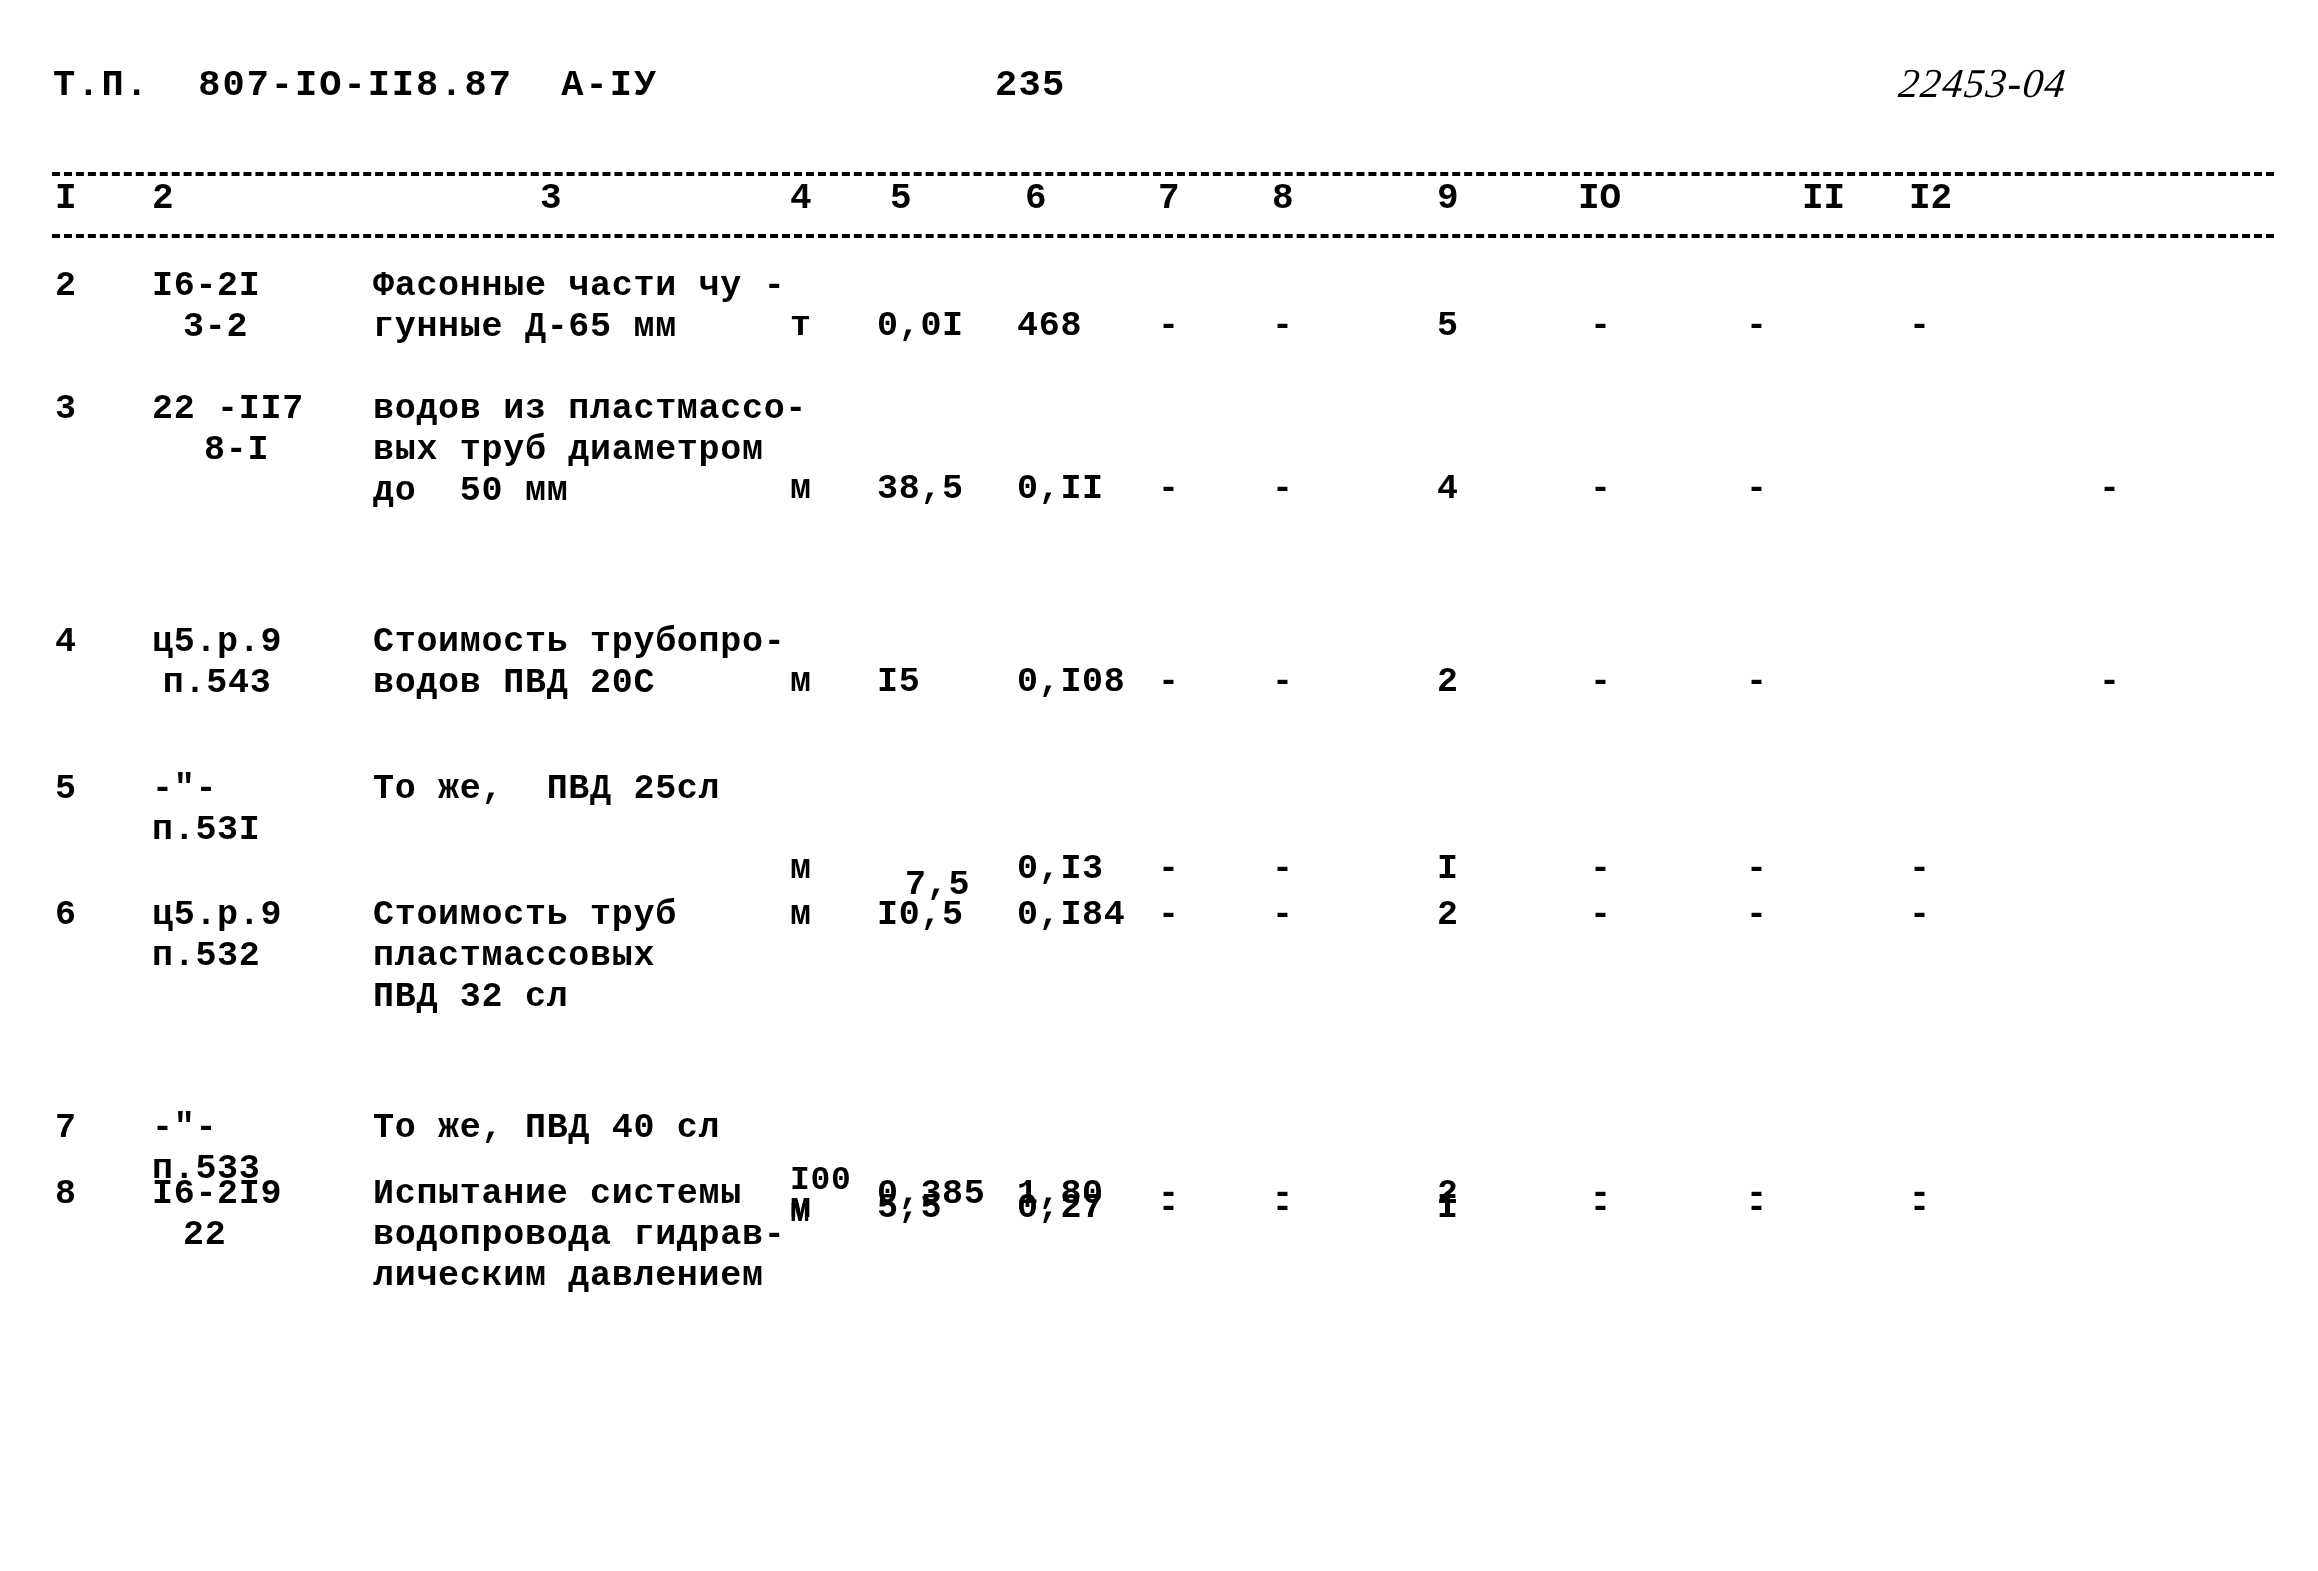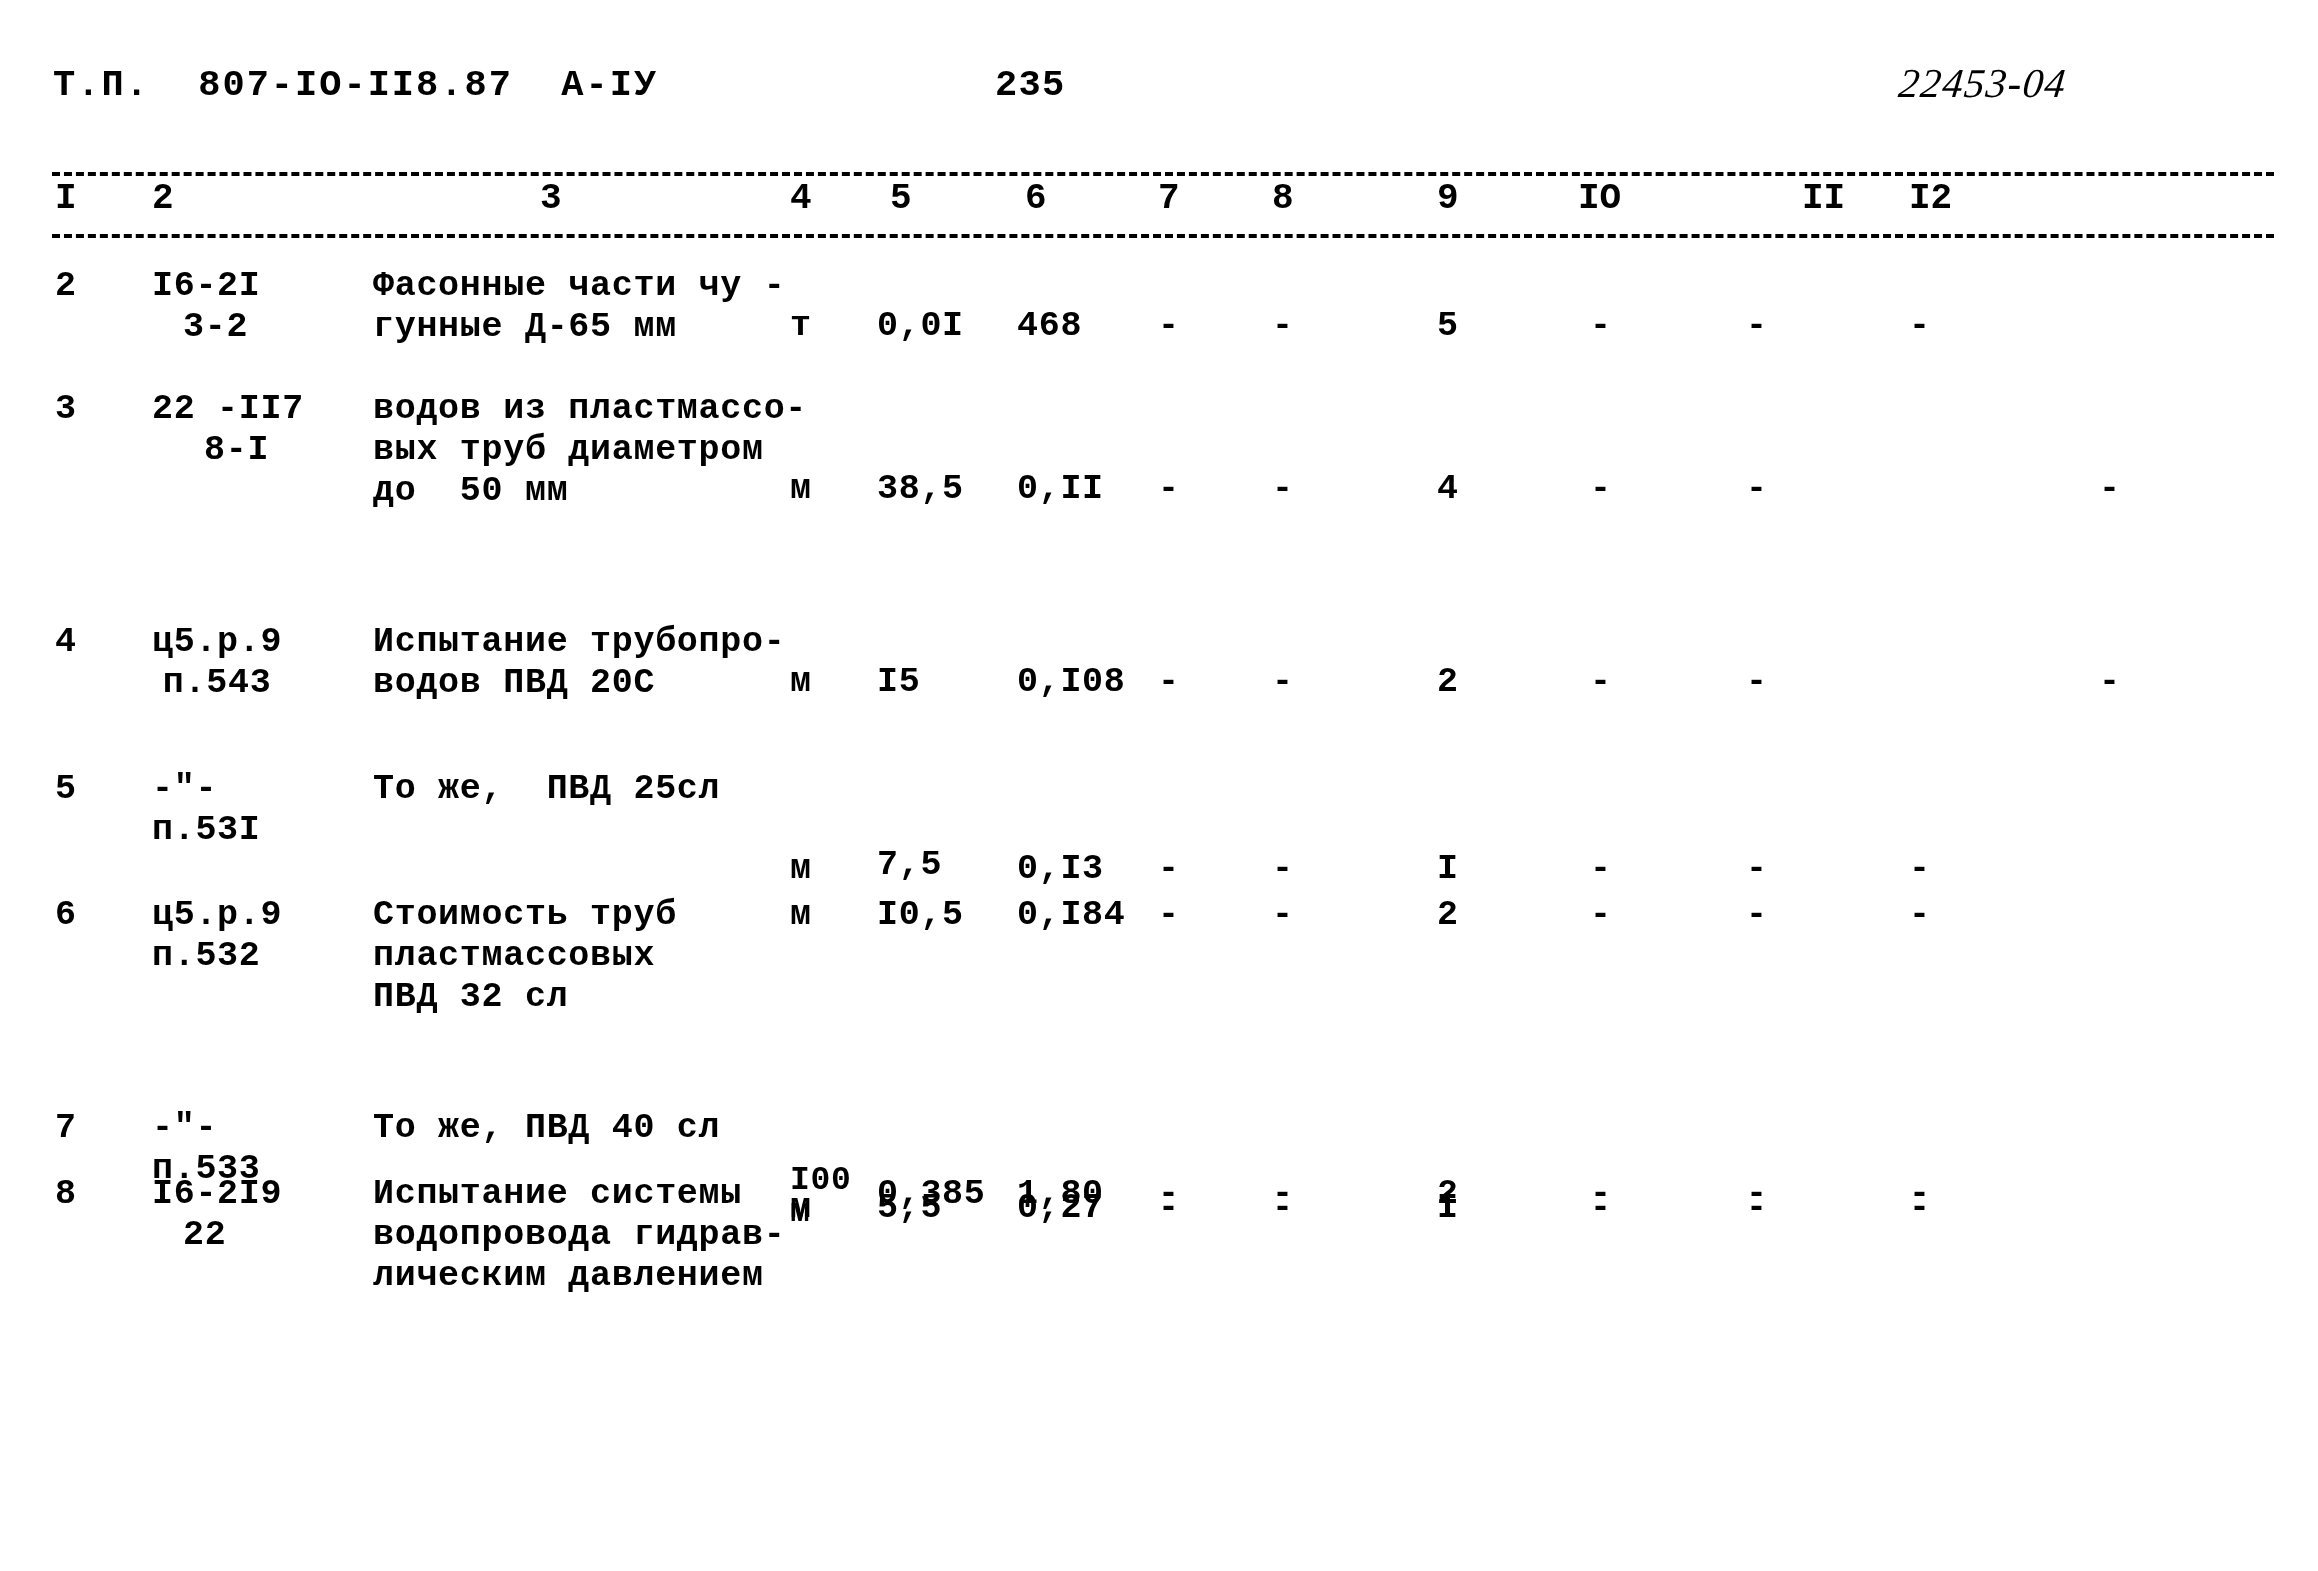--- a/index.html
+++ b/index.html
@@ -177,37 +177,37 @@
         <div class="cell c-v7" style="top: 80px;">-</div>
         <div class="cell c-v8" style="top: 80px;">-</div>
         <div class="cell c-v9" style="top: 80px;">4</div>
         <div class="cell c-v10" style="top: 80px;">-</div>
         <div class="cell c-v11" style="top: 80px;">-</div>
         <div class="cell c-v12 shifted" style="top: 80px;">-</div>
       </div>
       <div class="row" style="position: absolute; top: 369px; height: 213px;">
         <div class="cell c-num">4</div>
         <div class="cell c-code two-line"><div>ц5.р.9</div><div style="text-indent: 0px; text-align: center;">п.543</div></div>
-        <div class="cell c-name two-line"><div>Испытание трубопро-</div><div>водов ПВД 20С</div></div>
+        <div class="cell c-name two-line"><div>Стоимость трубопро-</div><div>водов ПВД 20С</div></div>
         <div class="cell c-unit" style="top: 40px;">м</div>
         <div class="cell c-v5" style="top: 40px;">I5</div>
         <div class="cell c-v6" style="top: 40px;">0,I08</div>
         <div class="cell c-v7" style="top: 40px;">-</div>
         <div class="cell c-v8" style="top: 40px;">-</div>
         <div class="cell c-v9" style="top: 40px;">2</div>
         <div class="cell c-v10" style="top: 40px;">-</div>
         <div class="cell c-v11" style="top: 40px;">-</div>
         <div class="cell c-v12 shifted" style="top: 40px;">-</div>
       </div>
       <div class="row" style="position: absolute; top: 516px; height: 213px;">
         <div class="cell c-num">5</div>
         <div class="cell c-code two-line"><div>-"-</div><div style="text-indent: 0px;">п.53I</div></div>
         <div class="cell c-name two-line"><div>То же,  ПВД 25сл</div></div>
         <div class="cell c-unit" style="top: 80px;">м</div>
-        <div class="cell c-v5" style="top: 76px;">7,5</div>
+        <div class="cell c-v5" style="top: 96px; margin-left: 28px;">7,5</div>
         <div class="cell c-v6" style="top: 80px;">0,I3</div>
         <div class="cell c-v7" style="top: 80px;">-</div>
         <div class="cell c-v8" style="top: 80px;">-</div>
         <div class="cell c-v9" style="top: 80px;">I</div>
         <div class="cell c-v10" style="top: 80px;">-</div>
         <div class="cell c-v11" style="top: 80px;">-</div>
         <div class="cell c-v12" style="top: 80px;">-</div>
       </div>
       <div class="row" style="position: absolute; top: 642px; height: 213px;">
         <div class="cell c-num">6</div>

